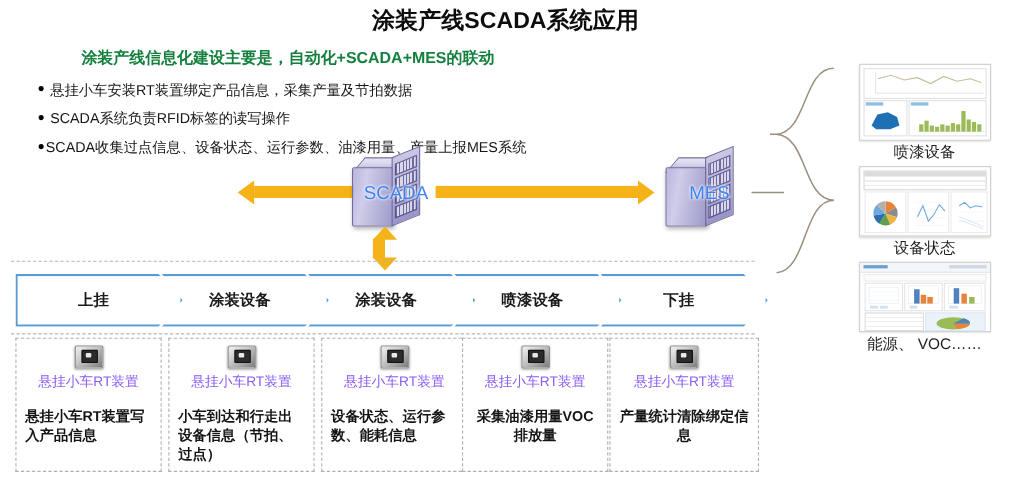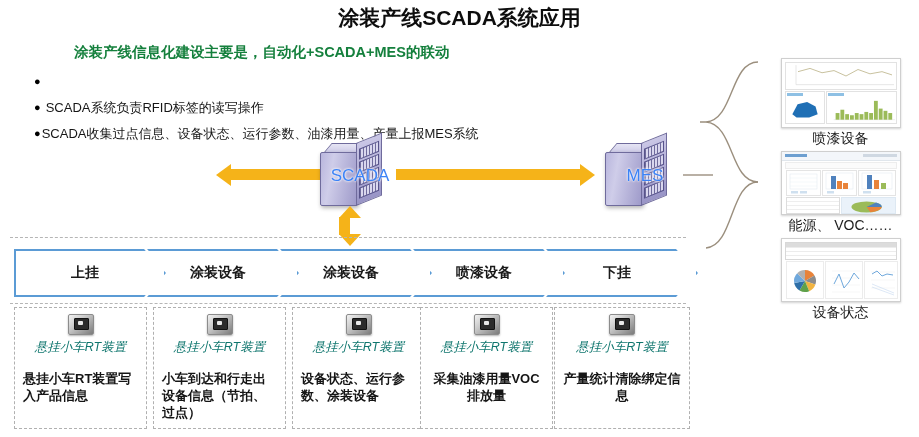--- a/index.html
+++ b/index.html
@@ -168,21 +168,21 @@
   }
   .rt-icon::before{
     content:"";position:absolute;left:5px;top:3px;width:13px;height:10px;
     background:#2b2b2b;border:1px solid #111;border-radius:1px;
   }
   .rt-icon::after{
     content:"";position:absolute;left:9px;top:6px;width:5px;height:4px;
     background:#e8e8e8;border-radius:1px;
   }
   .rt-name{
-    text-align:center;font-size:12.5px;color:#0f766e;margin-top:4px;font-style:italic;
+    text-align:center;font-size:12.5px;color:#8b5cf6;margin-top:4px;
   }
   .dbox-desc{
     margin:14px 8px 0 8px;
     font-size:13px;font-weight:bold;color:#151515;line-height:17px;
   }
   .dbox-desc.ctr{text-align:center;}
 
   
   .bracket{position:absolute;left:700px;top:60px;width:60px;height:250px;}
   .thumbs{position:absolute;left:768px;top:58px;width:145px;}
@@ -233,20 +233,21 @@
 
 <div class="root">
 
   <div class="main-title">涂装产线SCADA系统应用</div>
 
   <div class="subtitle">涂装产线信息化建设主要是，自动化+SCADA+MES的联动</div>
 
   <div class="bullets">
     <div class="bullet">
       <span class="dot">●</span>
+      <span class="btxt">悬挂小车安装RT装置绑定产品信息，采集产量及节拍数据</span>
     </div>
     <div class="bullet">
       <span class="dot">●</span>
       <span class="btxt">SCADA系统负责RFID标签的读写操作</span>
     </div>
     <div class="bullet tight">
       <span class="dot">●</span>
       <span class="btxt">SCADA收集过点信息、设备状态、运行参数、油漆用量、产量上报MES系统</span>
     </div>
   </div>
@@ -314,21 +315,21 @@
       <div class="dbox-desc">悬挂小车RT装置写入产品信息</div>
     </div>
     <div class="dbox" style="left:139px;width:133px;">
       <div class="rt-icon"></div>
       <div class="rt-name">悬挂小车RT装置</div>
       <div class="dbox-desc">小车到达和行走出设备信息（节拍、过点）</div>
     </div>
     <div class="dbox" style="left:278px;width:133px;">
       <div class="rt-icon"></div>
       <div class="rt-name">悬挂小车RT装置</div>
-      <div class="dbox-desc">设备状态、运行参数、涂装设备</div>
+      <div class="dbox-desc">设备状态、运行参数、能耗信息</div>
     </div>
     <div class="dbox" style="left:406px;width:133px;">
       <div class="rt-icon"></div>
       <div class="rt-name">悬挂小车RT装置</div>
       <div class="dbox-desc ctr">采集油漆用量VOC排放量</div>
     </div>
     <div class="dbox" style="left:540px;width:136px;">
       <div class="rt-icon"></div>
       <div class="rt-name">悬挂小车RT装置</div>
       <div class="dbox-desc ctr">产量统计清除绑定信息</div>
@@ -381,20 +382,63 @@
               <rect x="59" y="17" width="4" height="8" fill="#9bbb59"></rect>
               <rect x="64" y="19" width="4" height="6" fill="#9bbb59"></rect>
             </svg>
           </div>
         </div>
       </div>
       <div class="thumb-cap">喷漆设备</div>
     </div>
 
     <div class="thumb-block">
+      <div class="thumb-img t2">
+        <div class="tbl"></div>
+        <div class="p1">
+          <svg viewBox="0 0 36 36" style="width:100%;height:100%;">
+            <g transform="translate(18,19)">
+              <path d="M0,0 L0,-11 A11,11 0 0,1 9.5,-5.5 Z" fill="#e8833a"></path>
+              <path d="M0,0 L9.5,-5.5 A11,11 0 0,1 10.4,3.6 Z" fill="#8c8c8c"></path>
+              <path d="M0,0 L10.4,3.6 A11,11 0 0,1 4.2,10.2 Z" fill="#f2b441"></path>
+              <path d="M0,0 L4.2,10.2 A11,11 0 0,1 -5.5,9.5 Z" fill="#5fa14a"></path>
+              <path d="M0,0 L-5.5,9.5 A11,11 0 0,1 -10.8,2.0 Z" fill="#2e6fa8"></path>
+              <path d="M0,0 L-10.8,2.0 A11,11 0 0,1 -7.8,-7.8 Z" fill="#6fa8dc"></path>
+              <path d="M0,0 L-7.8,-7.8 A11,11 0 0,1 0,-11 Z" fill="#b0b0b0"></path>
+            </g>
+          </svg>
+        </div>
+        <div class="p2">
+          <svg viewBox="0 0 36 36" preserveAspectRatio="none" style="width:100%;height:100%;">
+            <g stroke="#ececec" stroke-width="0.4">
+              <line x1="6" y1="9" x2="34" y2="9"></line>
+                <line x1="6" y1="16" x2="34" y2="16"></line>
+              <line x1="6" y1="23" x2="34" y2="23"></line>
+                <line x1="6" y1="30" x2="34" y2="30"></line>
+            </g>
+            <polyline points="8,22 13,12 18,26 23,20 28,11 33,17" fill="none" stroke="#6fa8dc" stroke-width="1"></polyline>
+          </svg>
+        </div>
+        <div class="p3">
+          <svg viewBox="0 0 32 36" preserveAspectRatio="none" style="width:100%;height:100%;">
+            <g stroke="#ececec" stroke-width="0.4">
+              <line x1="6" y1="10" x2="30" y2="10"></line>
+                <line x1="6" y1="18" x2="30" y2="18"></line>
+              <line x1="6" y1="26" x2="30" y2="26"></line>
+            </g>
+            <polyline points="7,12 12,9 17,14 22,12 28,13" fill="none" stroke="#6fa8dc" stroke-width="1"></polyline>
+            <line x1="7" y1="22" x2="29" y2="31" stroke="#c6d9f0" stroke-width="0.6"></line>
+            <line x1="7" y1="25" x2="29" y2="33" stroke="#c6d9f0" stroke-width="0.6"></line>
+          </svg>
+        </div>
+      </div>
+      <div class="thumb-cap">设备状态</div>
+    </div>
+
+    <div class="thumb-block">
       <div class="thumb-img t3">
         <div class="hd"></div>
         <div class="sub"></div>
         <div class="c1">
           <svg viewBox="0 0 33 24" preserveAspectRatio="none" style="width:100%;height:100%;">
             <rect x="3" y="3" width="27" height="15" fill="#fff" stroke="#dfe7ef" stroke-width="0.5"></rect>
             <g stroke="#e7eef5" stroke-width="0.4">
               <line x1="3" y1="7" x2="30" y2="7"></line>
                 <line x1="3" y1="11" x2="30" y2="11"></line>
                 <line x1="3" y1="15" x2="30" y2="15"></line>
@@ -427,58 +471,15 @@
             <ellipse cx="26" cy="9" rx="16" ry="5.5" fill="#9bbb59"></ellipse>
             <path d="M26,9 L42,9 A16,5.5 0 0,1 30,14.2 Z" fill="#e8833a"></path>
             <path d="M26,9 L42,9 A16,5.5 0 0,0 36,4.4 Z" fill="#4f81bd"></path>
           </svg>
         </div>
       </div>
       <div class="thumb-cap">能源、
 VOC……</div>
     </div>
 
-    <div class="thumb-block">
-      <div class="thumb-img t2">
-        <div class="tbl"></div>
-        <div class="p1">
-          <svg viewBox="0 0 36 36" style="width:100%;height:100%;">
-            <g transform="translate(18,19)">
-              <path d="M0,0 L0,-11 A11,11 0 0,1 9.5,-5.5 Z" fill="#e8833a"></path>
-              <path d="M0,0 L9.5,-5.5 A11,11 0 0,1 10.4,3.6 Z" fill="#8c8c8c"></path>
-              <path d="M0,0 L10.4,3.6 A11,11 0 0,1 4.2,10.2 Z" fill="#f2b441"></path>
-              <path d="M0,0 L4.2,10.2 A11,11 0 0,1 -5.5,9.5 Z" fill="#5fa14a"></path>
-              <path d="M0,0 L-5.5,9.5 A11,11 0 0,1 -10.8,2.0 Z" fill="#2e6fa8"></path>
-              <path d="M0,0 L-10.8,2.0 A11,11 0 0,1 -7.8,-7.8 Z" fill="#6fa8dc"></path>
-              <path d="M0,0 L-7.8,-7.8 A11,11 0 0,1 0,-11 Z" fill="#b0b0b0"></path>
-            </g>
-          </svg>
-        </div>
-        <div class="p2">
-          <svg viewBox="0 0 36 36" preserveAspectRatio="none" style="width:100%;height:100%;">
-            <g stroke="#ececec" stroke-width="0.4">
-              <line x1="6" y1="9" x2="34" y2="9"></line>
-                <line x1="6" y1="16" x2="34" y2="16"></line>
-              <line x1="6" y1="23" x2="34" y2="23"></line>
-                <line x1="6" y1="30" x2="34" y2="30"></line>
-            </g>
-            <polyline points="8,22 13,12 18,26 23,20 28,11 33,17" fill="none" stroke="#6fa8dc" stroke-width="1"></polyline>
-          </svg>
-        </div>
-        <div class="p3">
-          <svg viewBox="0 0 32 36" preserveAspectRatio="none" style="width:100%;height:100%;">
-            <g stroke="#ececec" stroke-width="0.4">
-              <line x1="6" y1="10" x2="30" y2="10"></line>
-                <line x1="6" y1="18" x2="30" y2="18"></line>
-              <line x1="6" y1="26" x2="30" y2="26"></line>
-            </g>
-            <polyline points="7,12 12,9 17,14 22,12 28,13" fill="none" stroke="#6fa8dc" stroke-width="1"></polyline>
-            <line x1="7" y1="22" x2="29" y2="31" stroke="#c6d9f0" stroke-width="0.6"></line>
-            <line x1="7" y1="25" x2="29" y2="33" stroke="#c6d9f0" stroke-width="0.6"></line>
-          </svg>
-        </div>
-      </div>
-      <div class="thumb-cap">设备状态</div>
-    </div>
-
   </div>
 
 </div>
 
 </body></html>

